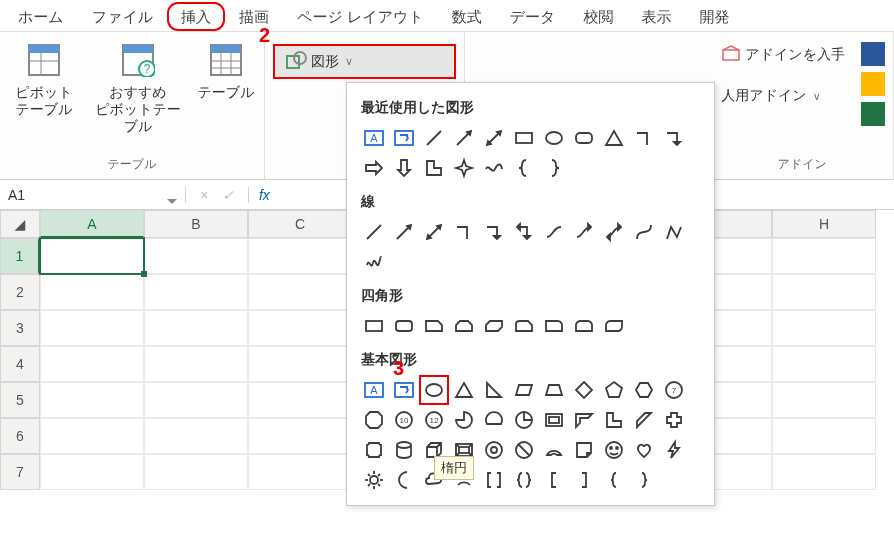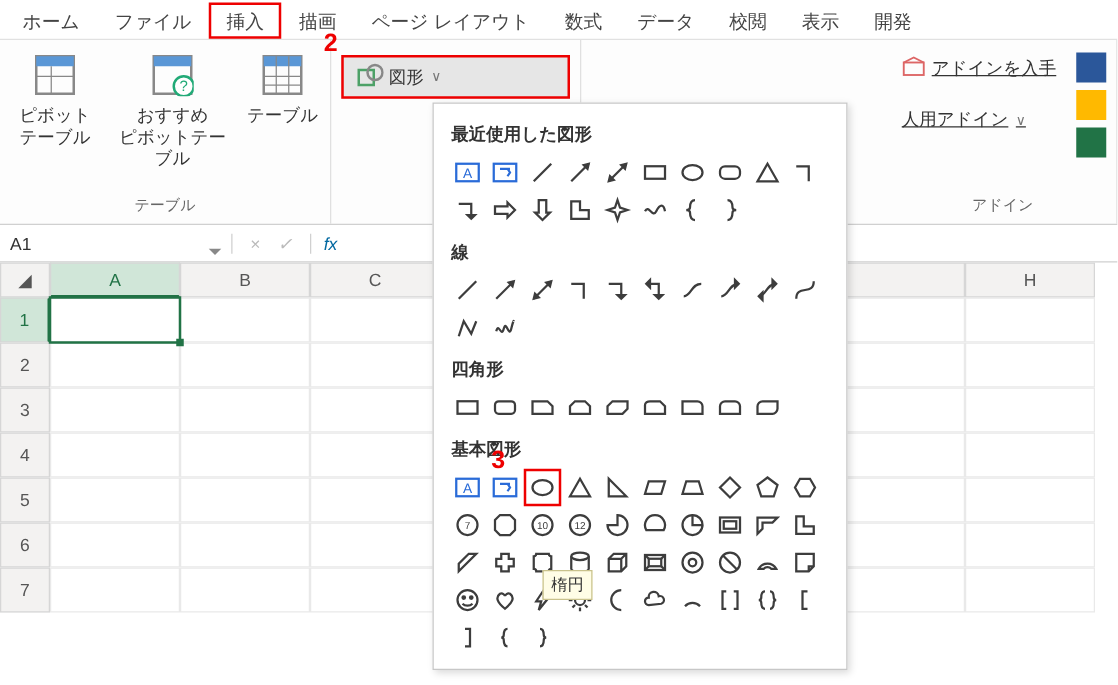--- a/index.html
+++ b/index.html
@@ -15,24 +15,24 @@
   .group { display: flex; flex-direction: column; align-items: center; padding: 4px 8px 0; border-right: 1px solid #e0e0e0; }
   .group-items { display: flex; flex: 1; align-items: flex-start; gap: 10px; padding-top: 4px; }
   .group-label { font-size: 12px; color: #666; padding: 4px 0 6px; }
   .big-item { display: flex; flex-direction: column; align-items: center; width: 72px; gap: 4px; cursor: pointer; }
   .big-item .lbl { font-size: 14px; color: #333; text-align: center; line-height: 1.2; }
   .big-icon { width: 40px; height: 40px; display: flex; align-items: center; justify-content: center; }
   .small-row { display: flex; align-items: center; gap: 4px; font-size: 14px; color: #333; cursor: pointer; padding: 2px 6px; }
   .shapes-btn { border: 2px solid #e00; position: relative; background: #e6e6e6; padding: 4px 10px; }
 
   .addin-group .small-row { padding: 4px 2px; }
-  .addin-group .group-items { flex-direction: column; gap: 10px; text-decoration: underline; }
+  .addin-group .group-items { flex-direction: column; gap: 10px; }
 
   .dropdown {
-    position: absolute; top: 82px; left: 346px; width: 332px;
+    position: absolute; top: 82px; left: 346px; width: 369px;
     background: #fff; border: 1px solid #c7c7c7; box-shadow: 2px 2px 6px rgba(0,0,0,.15);
     padding: 6px 8px 10px;
   }
   .dd-section-title { font-weight: bold; font-size: 14px; margin: 10px 0 6px 6px; }
   .dd-grid { display: flex; flex-wrap: wrap; gap: 0; padding: 0 4px; }
   .dd-cell { width: 30px; height: 30px; display: flex; align-items: center; justify-content: center; cursor: pointer; }
   .dd-cell svg { stroke: #3d3d3d; stroke-width: 1.8; fill: none; }
   .dd-cell.textframe svg { stroke: #2a6bd8; }
   .dd-cell.selected { border: 2px solid #e00; }
   .tooltip {
@@ -66,21 +66,21 @@
   .color-tile { width: 24px; height: 24px; }
   .bing { background: #ffb900; }
   .ppl { background: #217346; }
 </style>
 </head>
 <body>
 
 <div class="tabs">
   <div class="tab">ホーム</div>
   <div class="tab">ファイル</div>
-  <div class="tab active highlight1" style="position:relative;">
+  <div class="tab active highlight1" style="position:relative;border-radius:11px;">
     <span class="num-label" style="top:-22px; left:-12px;">1</span>
     <span>挿入</span>
   </div>
   <div class="tab">描画</div>
   <div class="tab">ページ レイアウト</div>
   <div class="tab">数式</div>
   <div class="tab">データ</div>
   <div class="tab">校閲</div>
   <div class="tab">表示</div>
   <div class="tab">開発</div>

